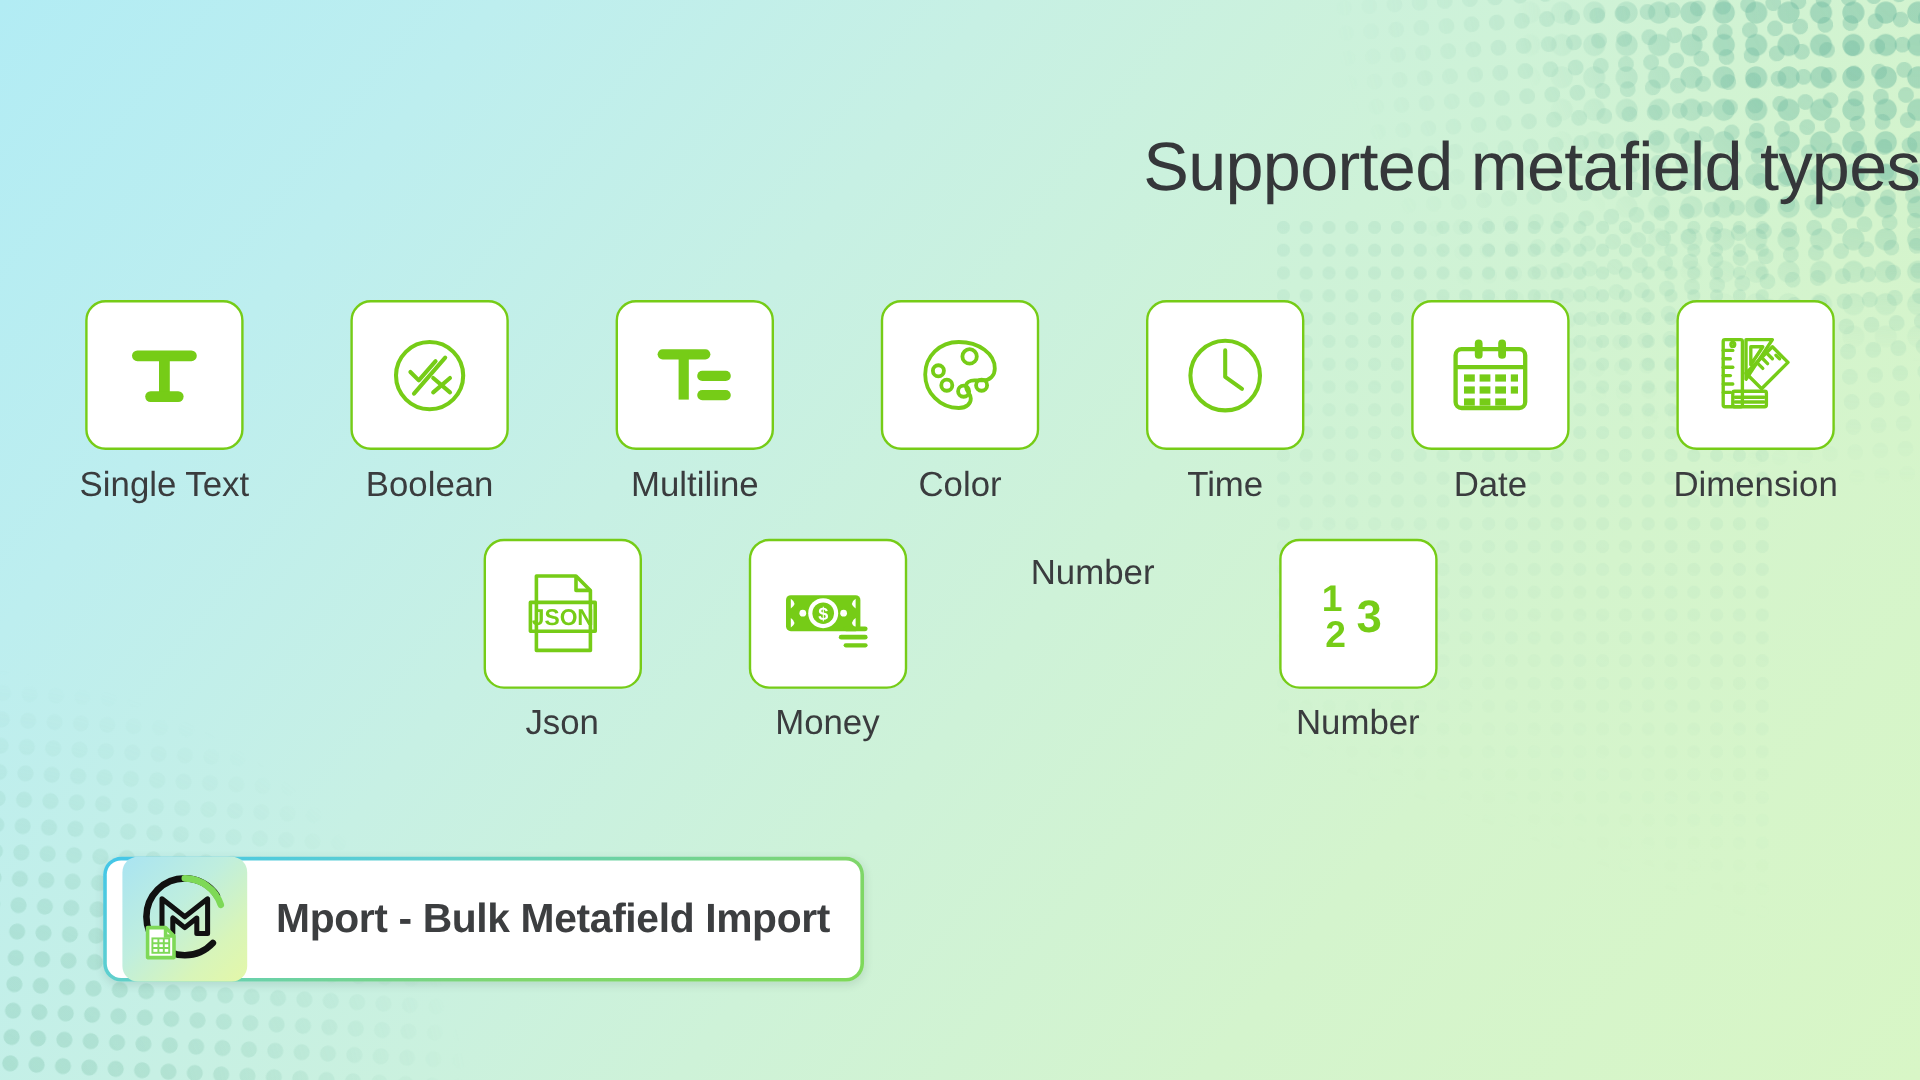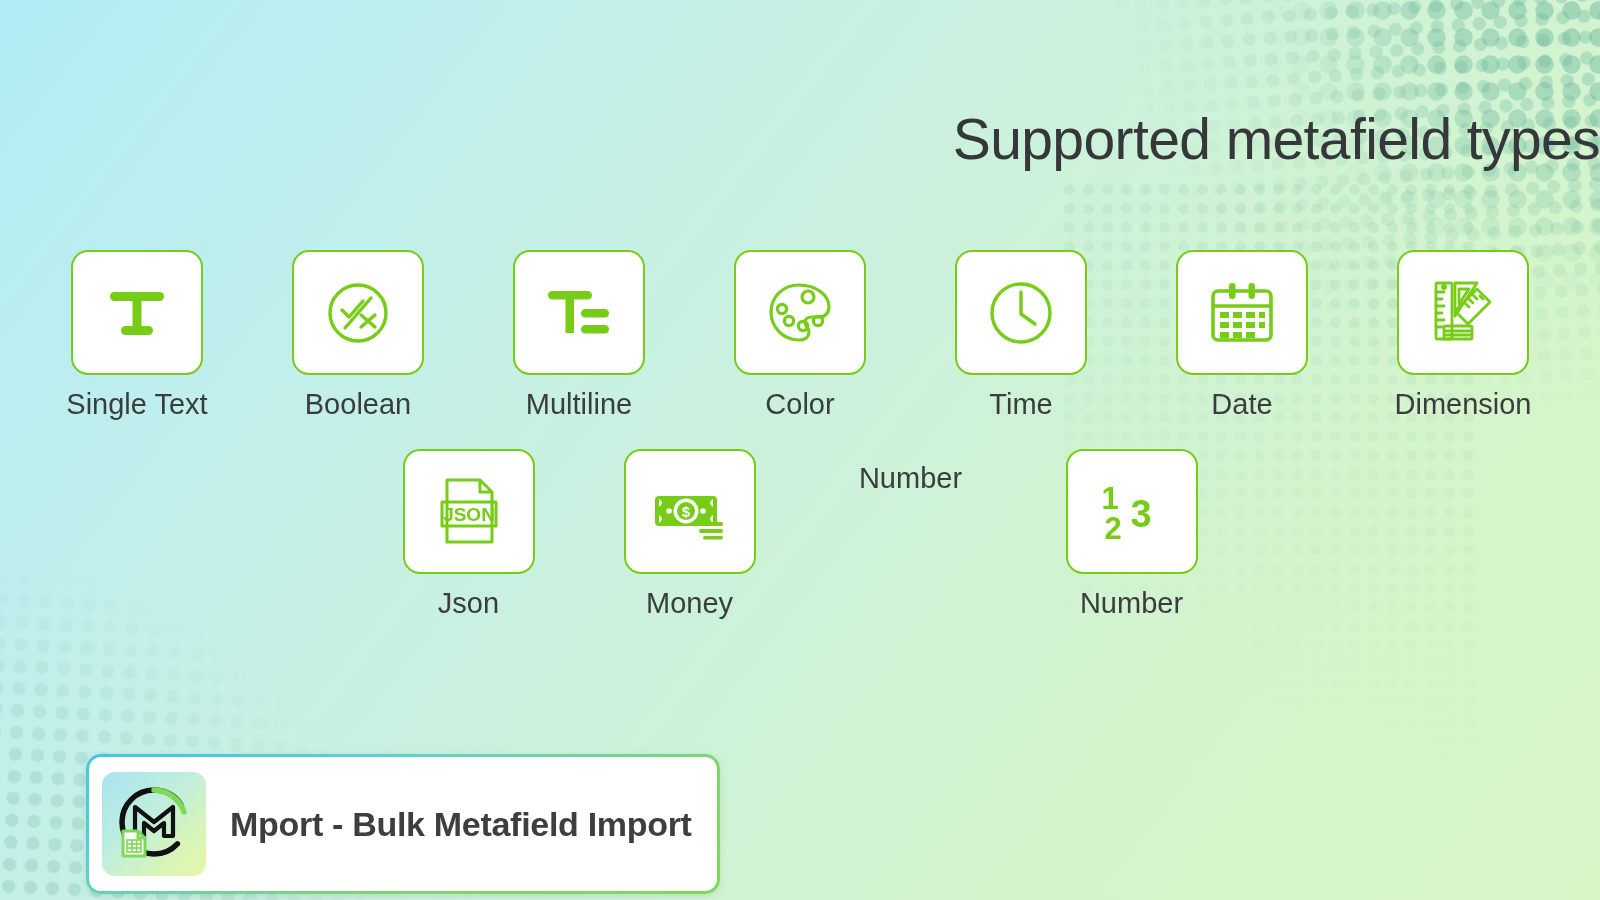--- a/index.html
+++ b/index.html
@@ -131,27 +131,26 @@
     white-space: nowrap;
     line-height: 1.1;
   }
 
   
   .brand-card {
     position: absolute;
     left: 86px;
     top: 714px;
     width: 634px;
-    height: 140px;
+    height: 104px;
     box-sizing: border-box;
     border-radius: 15px;
     padding: 3px;
     background: linear-gradient(160deg, #43c6e8 0%, #5ecfcf 30%, #7fd66c 68%, #7ed957 100%);
     box-shadow: 0 2px 7px rgba(40,70,60,0.13);
-    margin-top: 40px;
   }
   .brand-inner {
     width: 100%;
     height: 100%;
     box-sizing: border-box;
     border-radius: 12px;
     background: #ffffff;
     display: flex;
     align-items: center;
     padding-left: 13px;

